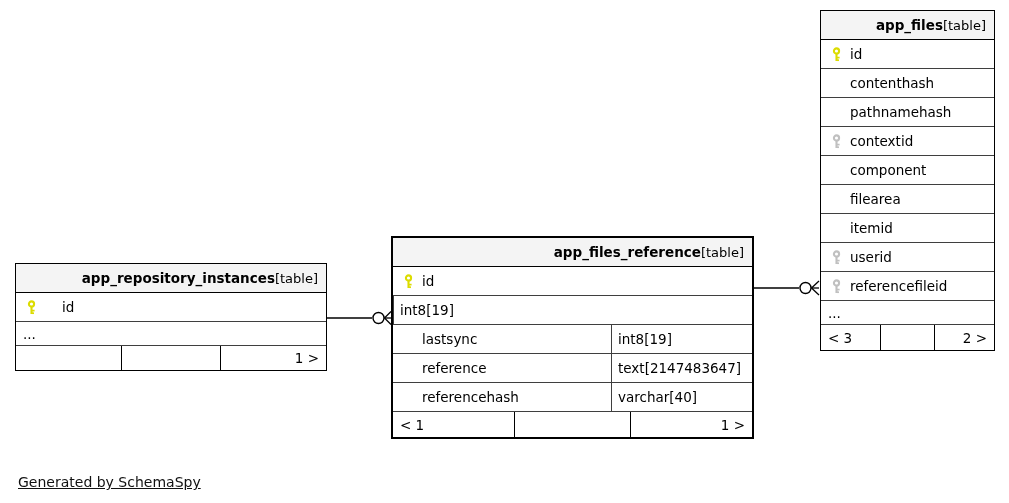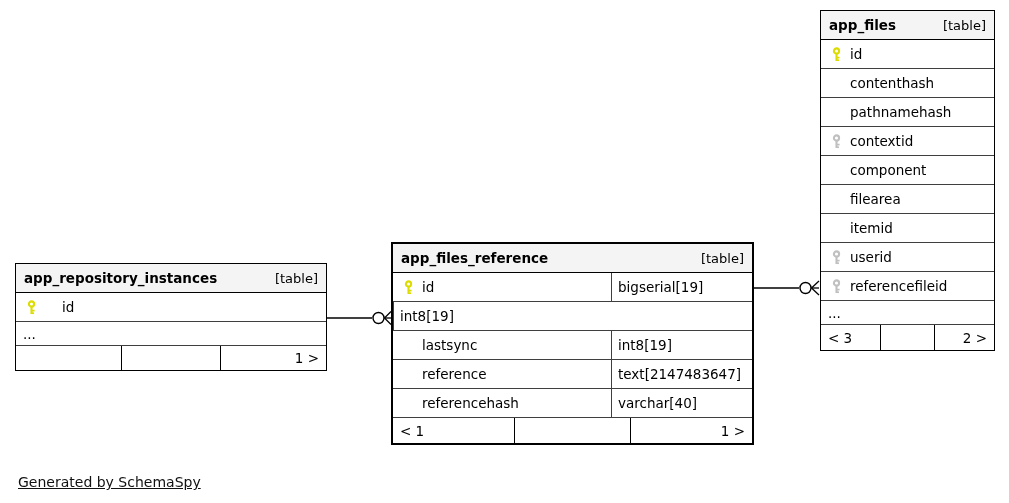--- a/index.html
+++ b/index.html
@@ -19,21 +19,21 @@
     display:flex;
     flex-direction:column;
   }
   .tbl.main { border-width:2px; }
 
   .tbl-header {
     background:#f4f4f4;
     border-bottom:1px solid #000000;
     display:flex;
     align-items:center;
-    justify-content:space-between;
+    justify-content:flex-end;
     height:29px;
     padding:0 8px;
     flex:none;
   }
   .tbl-name { font-weight:bold; font-size:13.5px; color:#000; }
   .tbl-tag  { font-size:13px; color:#000; }
 
   .row {
     height:29px;
     display:flex;
@@ -131,38 +131,37 @@
     <div class="ellipsis-row">
       <span>...</span>
     </div>
     <div class="tbl-footer">
       <span class="cell l"></span>
       <span class="cell"></span>
       <span class="cell r">1 &gt;</span>
     </div>
   </div>
 
-  <div class="tbl tbl-center main" style="left:391px; top:242px; width:363px; height:203px;">
+  <div class="tbl tbl-center main" style="left:391px; top:236px; width:363px; height:203px;">
     <div class="tbl-header">
       <span class="tbl-name">app_files_reference</span>
       <span class="tbl-tag">[table]</span>
     </div>
     <div class="row">
       <span class="name-cell">
         <span class="icon-cell">
           <svg class="key-icon" viewBox="0 0 10 15">
             <circle cx="4.5" cy="4" r="2.6" fill="none" stroke="#dcdc00" stroke-width="2.1"></circle>
             <line x1="4.5" y1="6.4" x2="4.5" y2="14" stroke="#dcdc00" stroke-width="2.1"></line>
             <line x1="4.5" y1="10.6" x2="7.6" y2="10.6" stroke="#dcdc00" stroke-width="1.7"></line>
             <line x1="4.5" y1="13.2" x2="7" y2="13.2" stroke="#dcdc00" stroke-width="1.7"></line>
           </svg>
         </span>
         <span class="col-name">id</span>
       </span>
-      <span class="type-cell">bigserial[19]</span>
     </div>
     <div class="row">
       <span class="type-cell">int8[19]</span>
     </div>
     <div class="row">
       <span class="name-cell">
         <span class="icon-cell"></span>
         <span class="col-name">lastsync</span>
       </span>
       <span class="type-cell">int8[19]</span>

